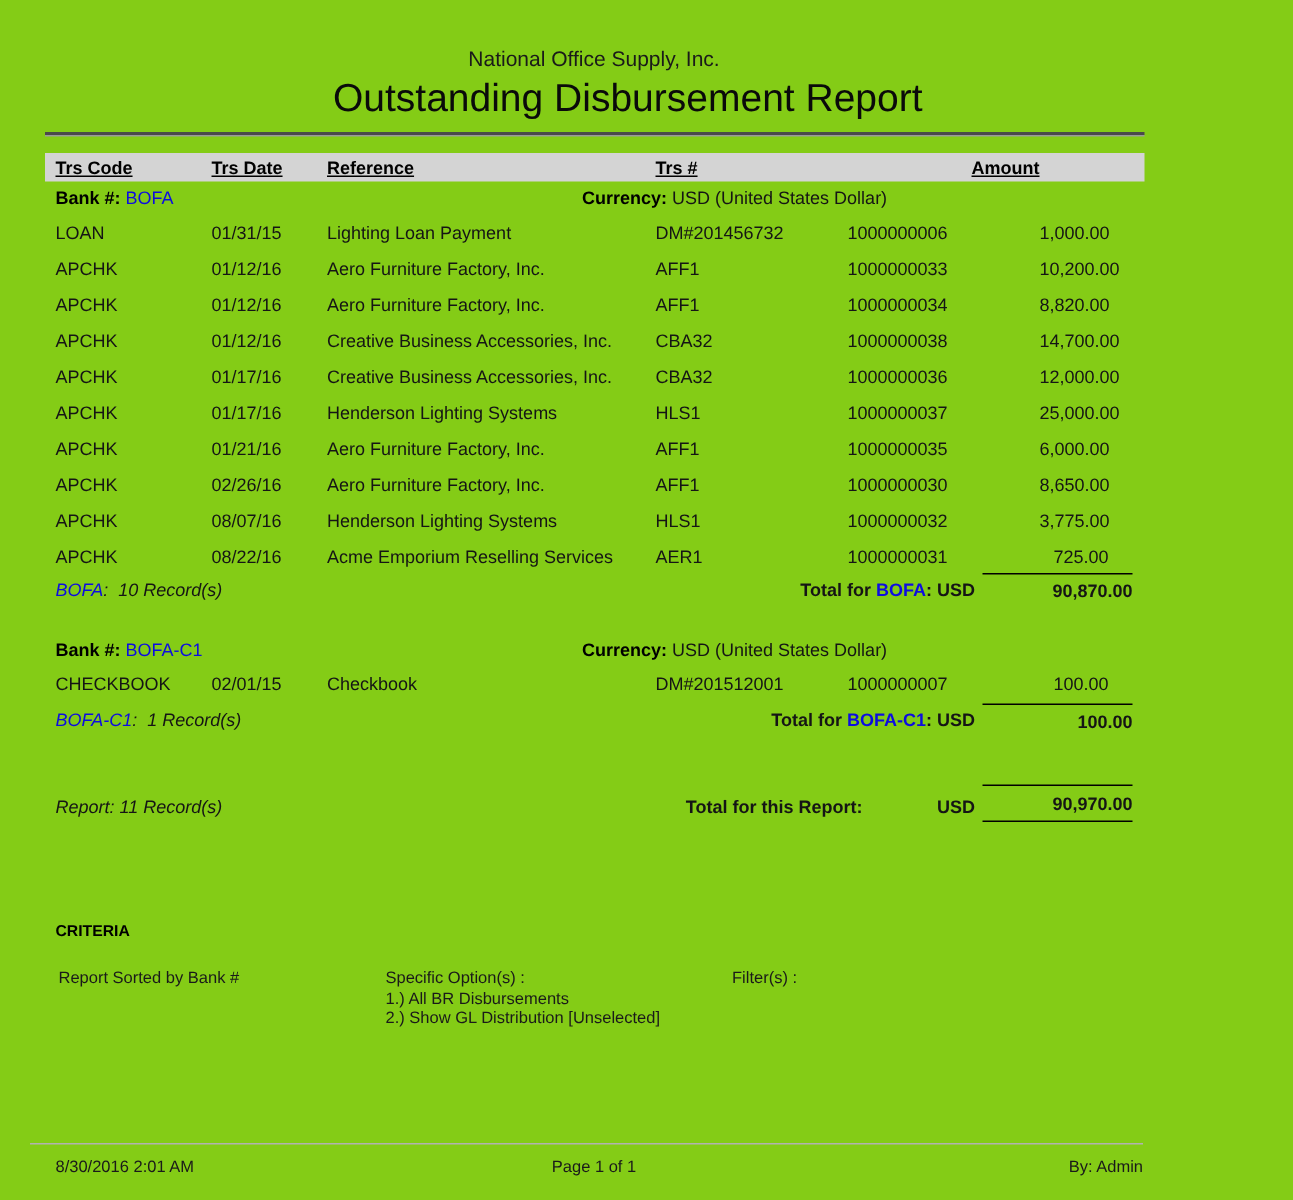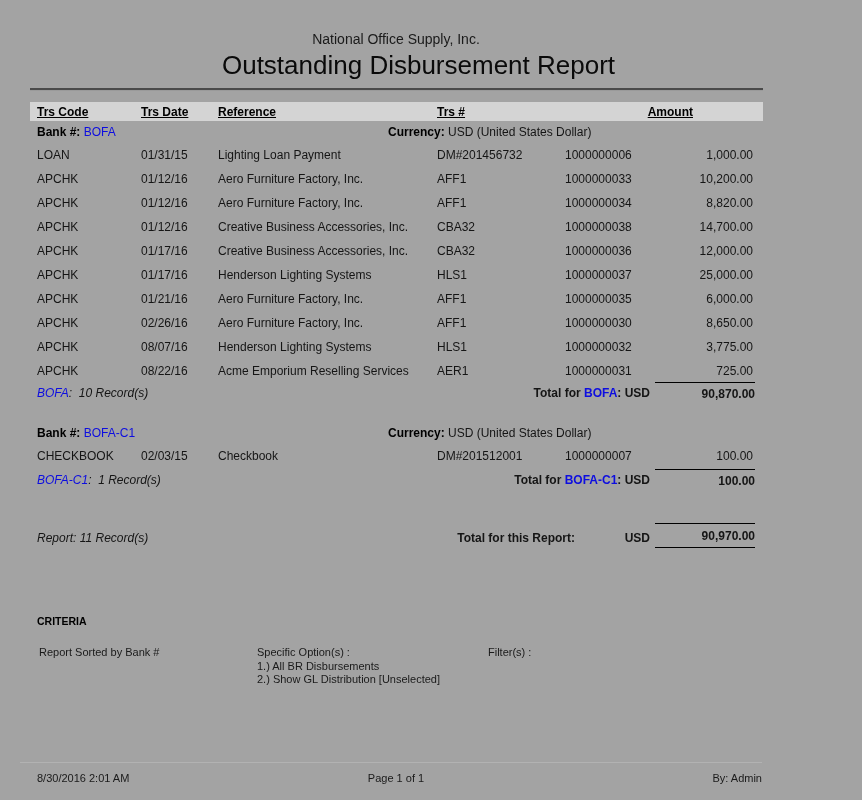--- a/index.html
+++ b/index.html
@@ -1,31 +1,31 @@
 <!DOCTYPE html>
 <html><head>
 <meta charset="utf-8">
 <style>
   * { margin:0; padding:0; box-sizing:border-box; }
   html,body { background:#fff; }
   body { font-family:"Liberation Sans", sans-serif; color:#151515; }
-  .page { position:relative; width:862px; height:800px; background:#a3a3a3; overflow:hidden; }
+  .page { position:relative; width:862px; height:800px; background:#84cc16; overflow:hidden; }
 
   .company { position:absolute; top:31px; left:0; width:792px; text-align:center;
              font-size:14px; color:#1a1a1a; }
   .title   { position:absolute; top:50px; left:0; width:792px; text-align:center;
              font-size:26px; color:#0a0a0a;padding-left:45px; }
 
   .rule-double { position:absolute; top:88px; left:30px; width:733px; height:3px;
                  border-top:2px solid #4a4a4a; border-bottom:1px solid #9a9a9a; }
 
   .table-area { position:absolute; top:102px; left:30px; width:733px; font-size:12px; }
 
   .grid { display:grid; grid-template-columns:104px 77px 219px 128px 128px 1fr;
-          padding:0 10px 0 7px; align-items:center; width:100%; }
+          padding:0 24px 0 7px; align-items:center; width:100%; }
   .c6 { text-align:right; }
 
   .header-bar { position:absolute; top:0; left:0; height:19px; background:#D4D4D4; }
   .header-bar .hc { font-weight:bold; text-decoration:underline; color:#000; white-space:nowrap; }
 
   .bank-row { position:absolute; left:0; width:100%; height:22px;text-align:center; }
   .bank-row .bankline { position:absolute; left:7px; line-height:22px; white-space:nowrap; }
   .bank-row .currline { position:absolute; left:358px; line-height:22px; white-space:nowrap; }
   .bank-row b, .total-row b { color:#000; }
 
@@ -175,21 +175,21 @@
     </div>
 
     <div class="bank-row" style="top:320px;">
       <span class="bankline"><b>Bank #:</b> <span class="blue">BOFA-C1</span></span>
       <span class="currline"><b>Currency:</b> <span>USD (United States Dollar)</span></span>
     </div>
 
     <div class="rows" style="top:342px;">
         <div class="trow grid">
     <span class="c1">CHECKBOOK</span>
-    <span class="c2">02/03/15</span>
+    <span class="c2">02/01/15</span>
     <span class="c3">Checkbook</span>
     <span class="c4">DM#201512001</span>
     <span class="c5">1000000007</span>
     <span class="c6">100.00</span>
   </div>
       </div>
 
     <div class="total-row" style="top:366px;">
       <span class="records"><span class="blue" style="font-style:italic;">BOFA-C1</span>:&nbsp;&nbsp;<span>1 Record(s)</span></span>
       <span class="tlabel"><span>Total for</span> <span class="blue">BOFA-C1</span><span>: USD</span></span>

